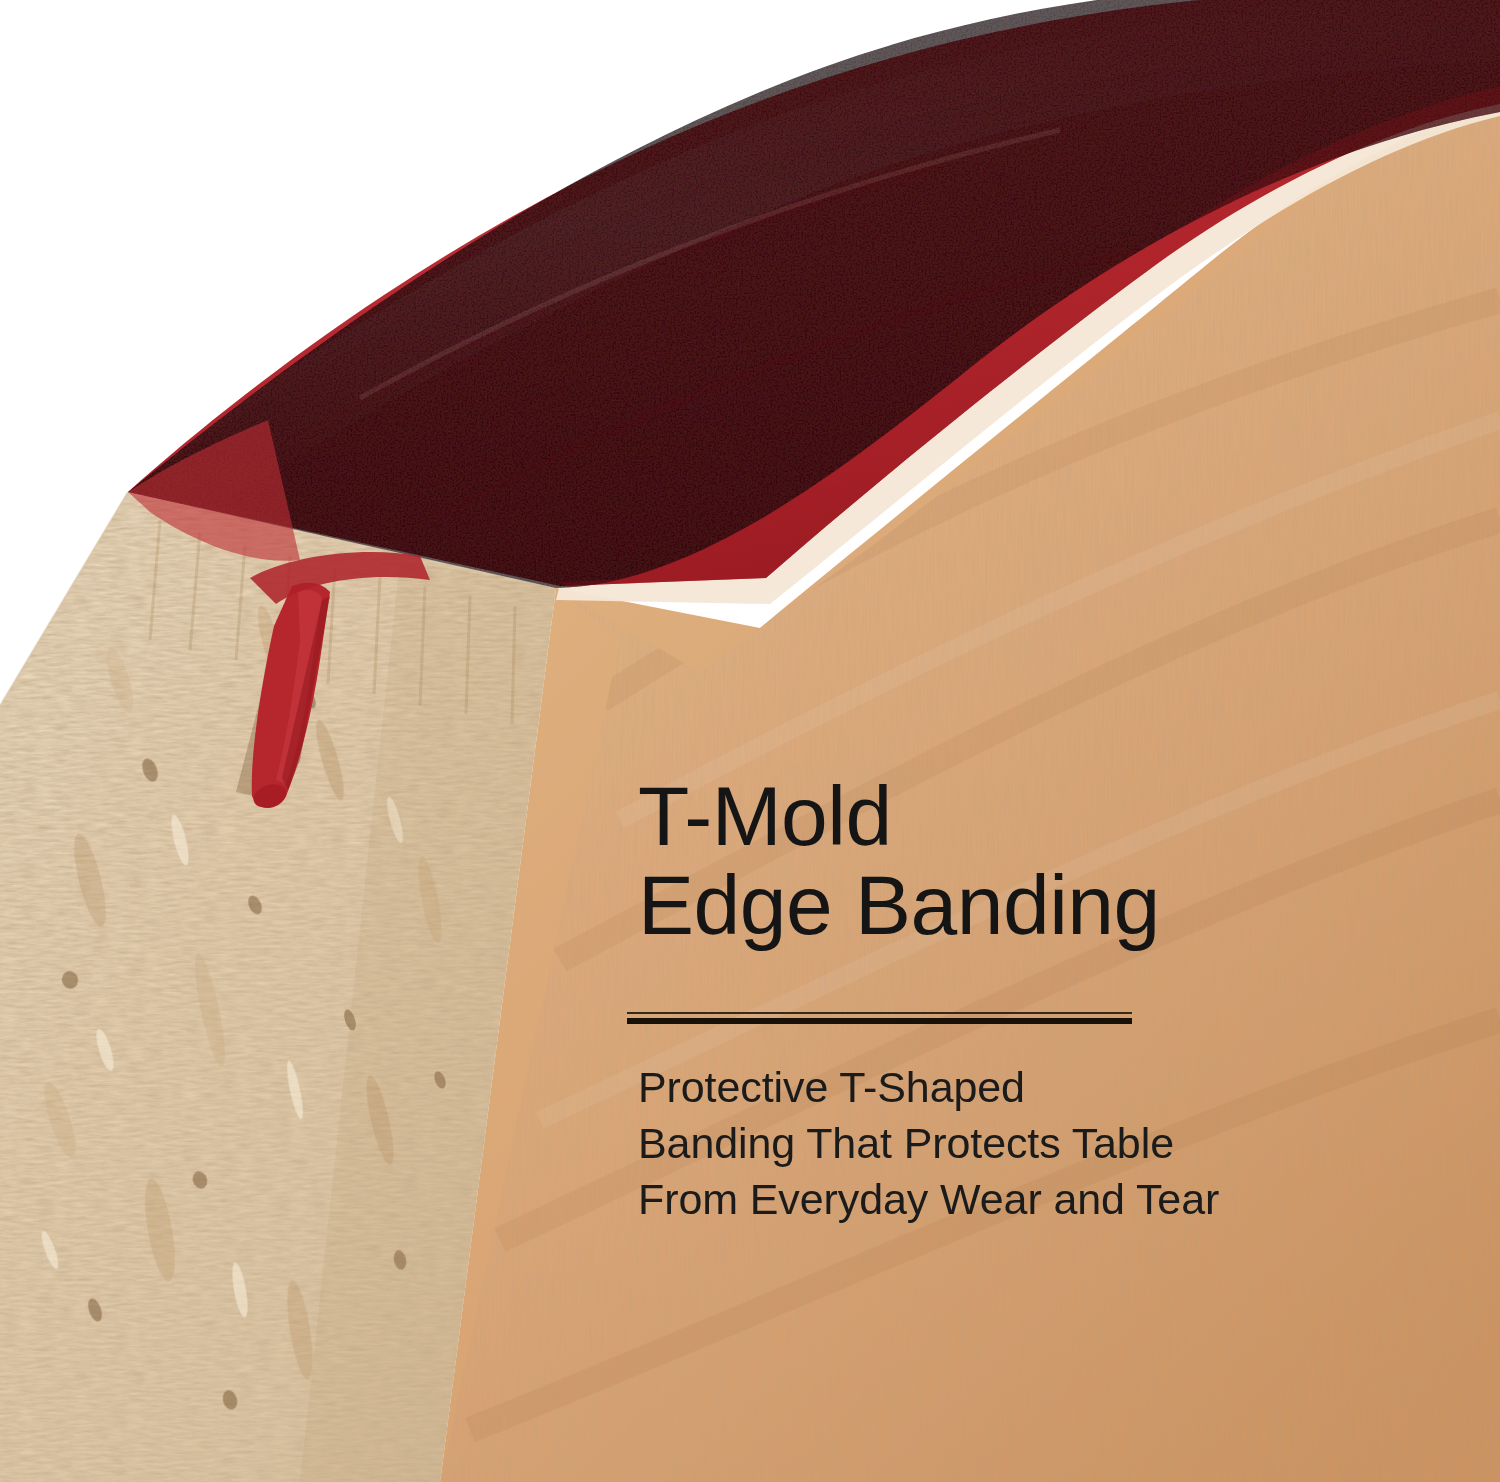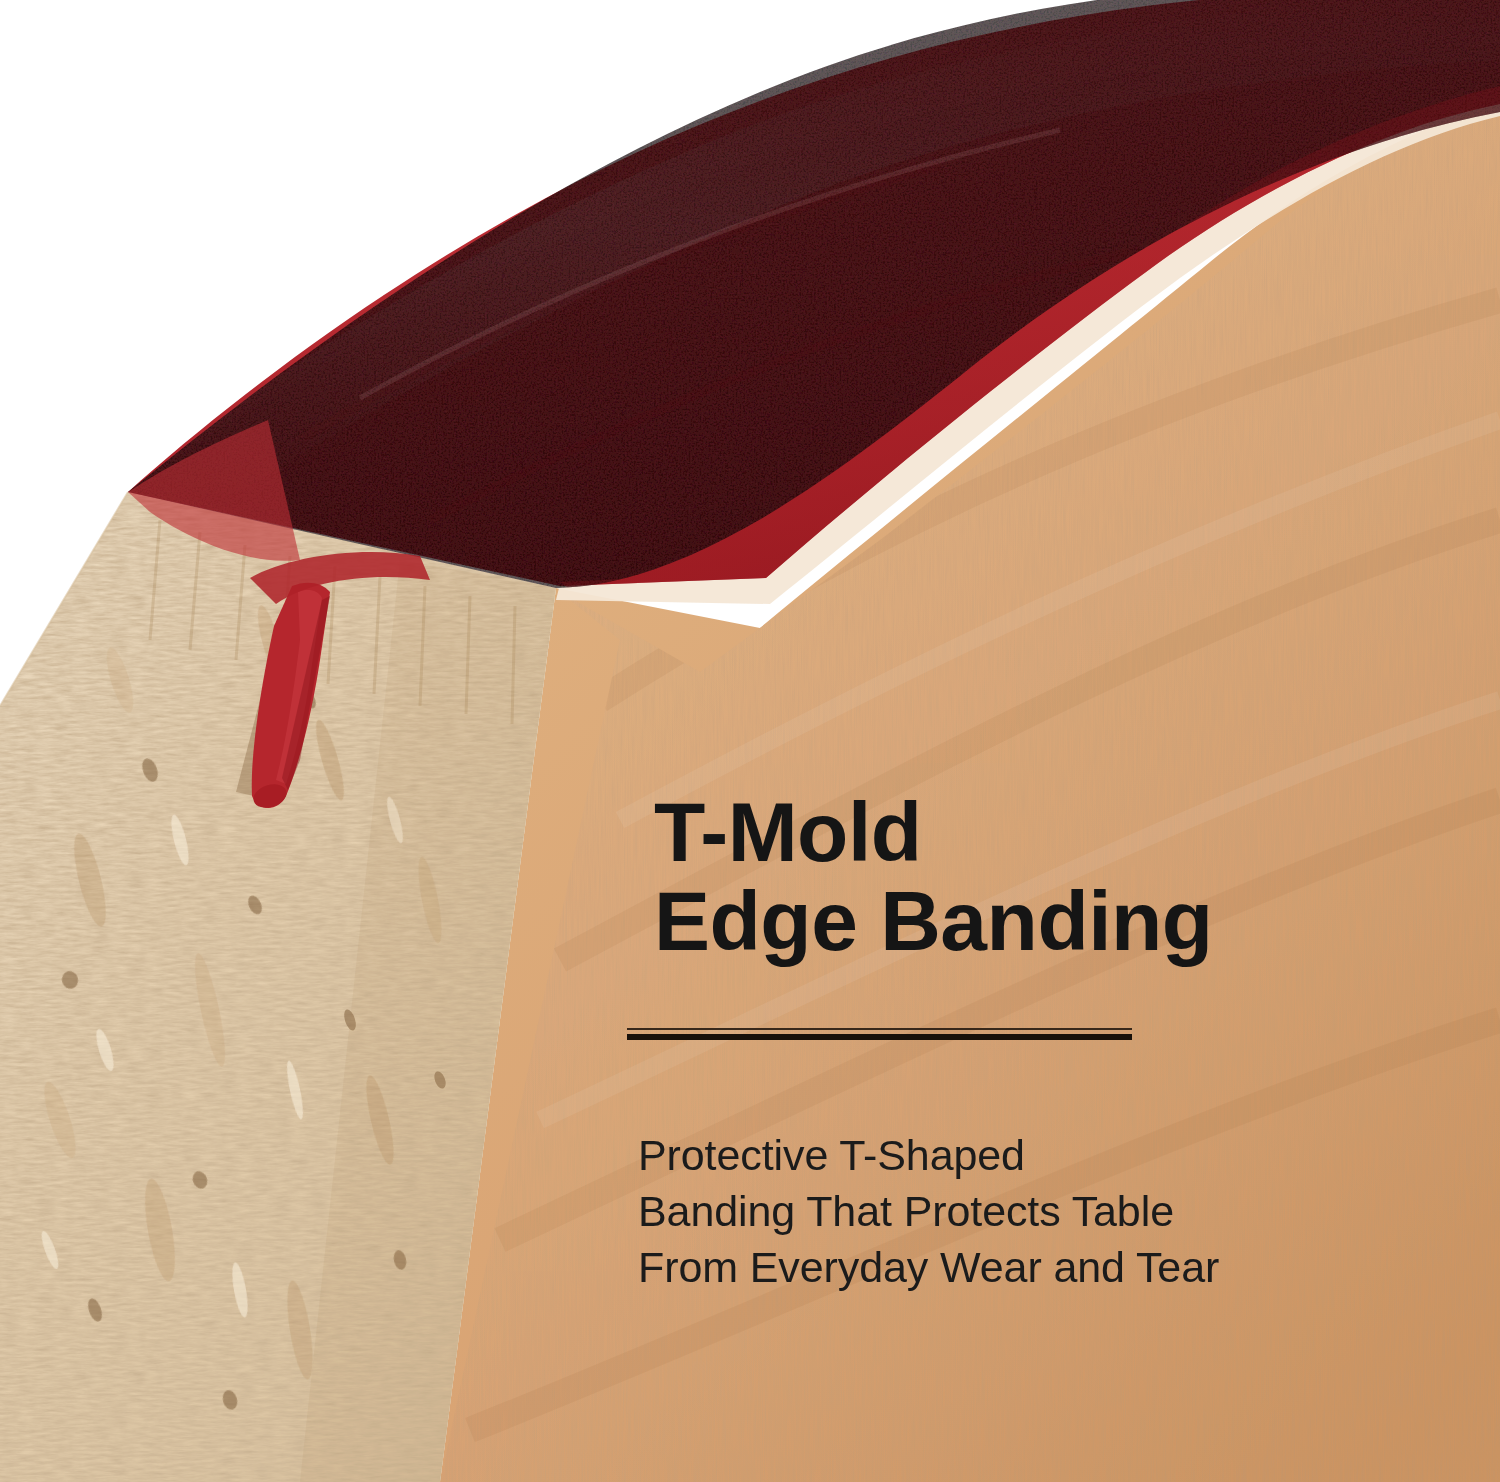--- a/index.html
+++ b/index.html
@@ -32,24 +32,24 @@
   .text-block {
     position: absolute;
     left: 638px;
     top: 772px;
     width: 760px;
   }
 
   .headline {
     font-size: 84px;
     line-height: 1.06;
-    font-weight: 700;
+    font-weight: 400;
     letter-spacing: -0.5px;
     color: #151515;
-    margin: 16px;
+    margin: 0;
     white-space: pre-line;
   }
 
   .divider {
     margin-top: 62px;
     margin-left: -11px;
     width: 505px;
   }
   .divider .rule-thin {
     height: 2px;
@@ -58,21 +58,21 @@
   }
   .divider .rule-gap {
     height: 4px;
   }
   .divider .rule-thick {
     height: 6px;
     background: #18110a;
   }
 
   .subcopy {
-    margin-top: 88px;
+    margin-top: 36px;
     font-size: 43px;
     line-height: 1.30;
     font-weight: 400;
     letter-spacing: -0.1px;
     color: #1b1b1b;
     white-space: pre-line;
   }
 </style>
 </head>
 <body>

